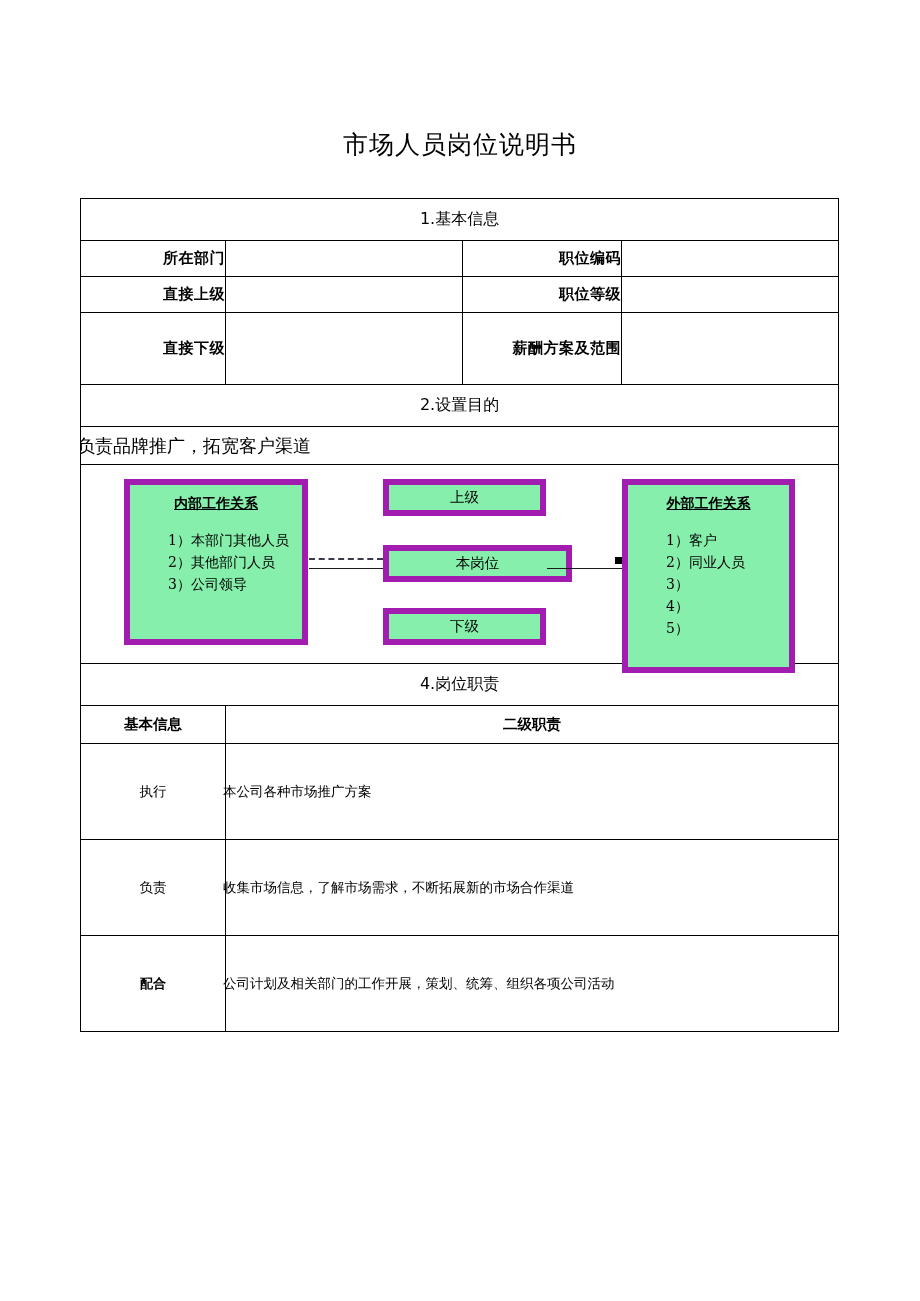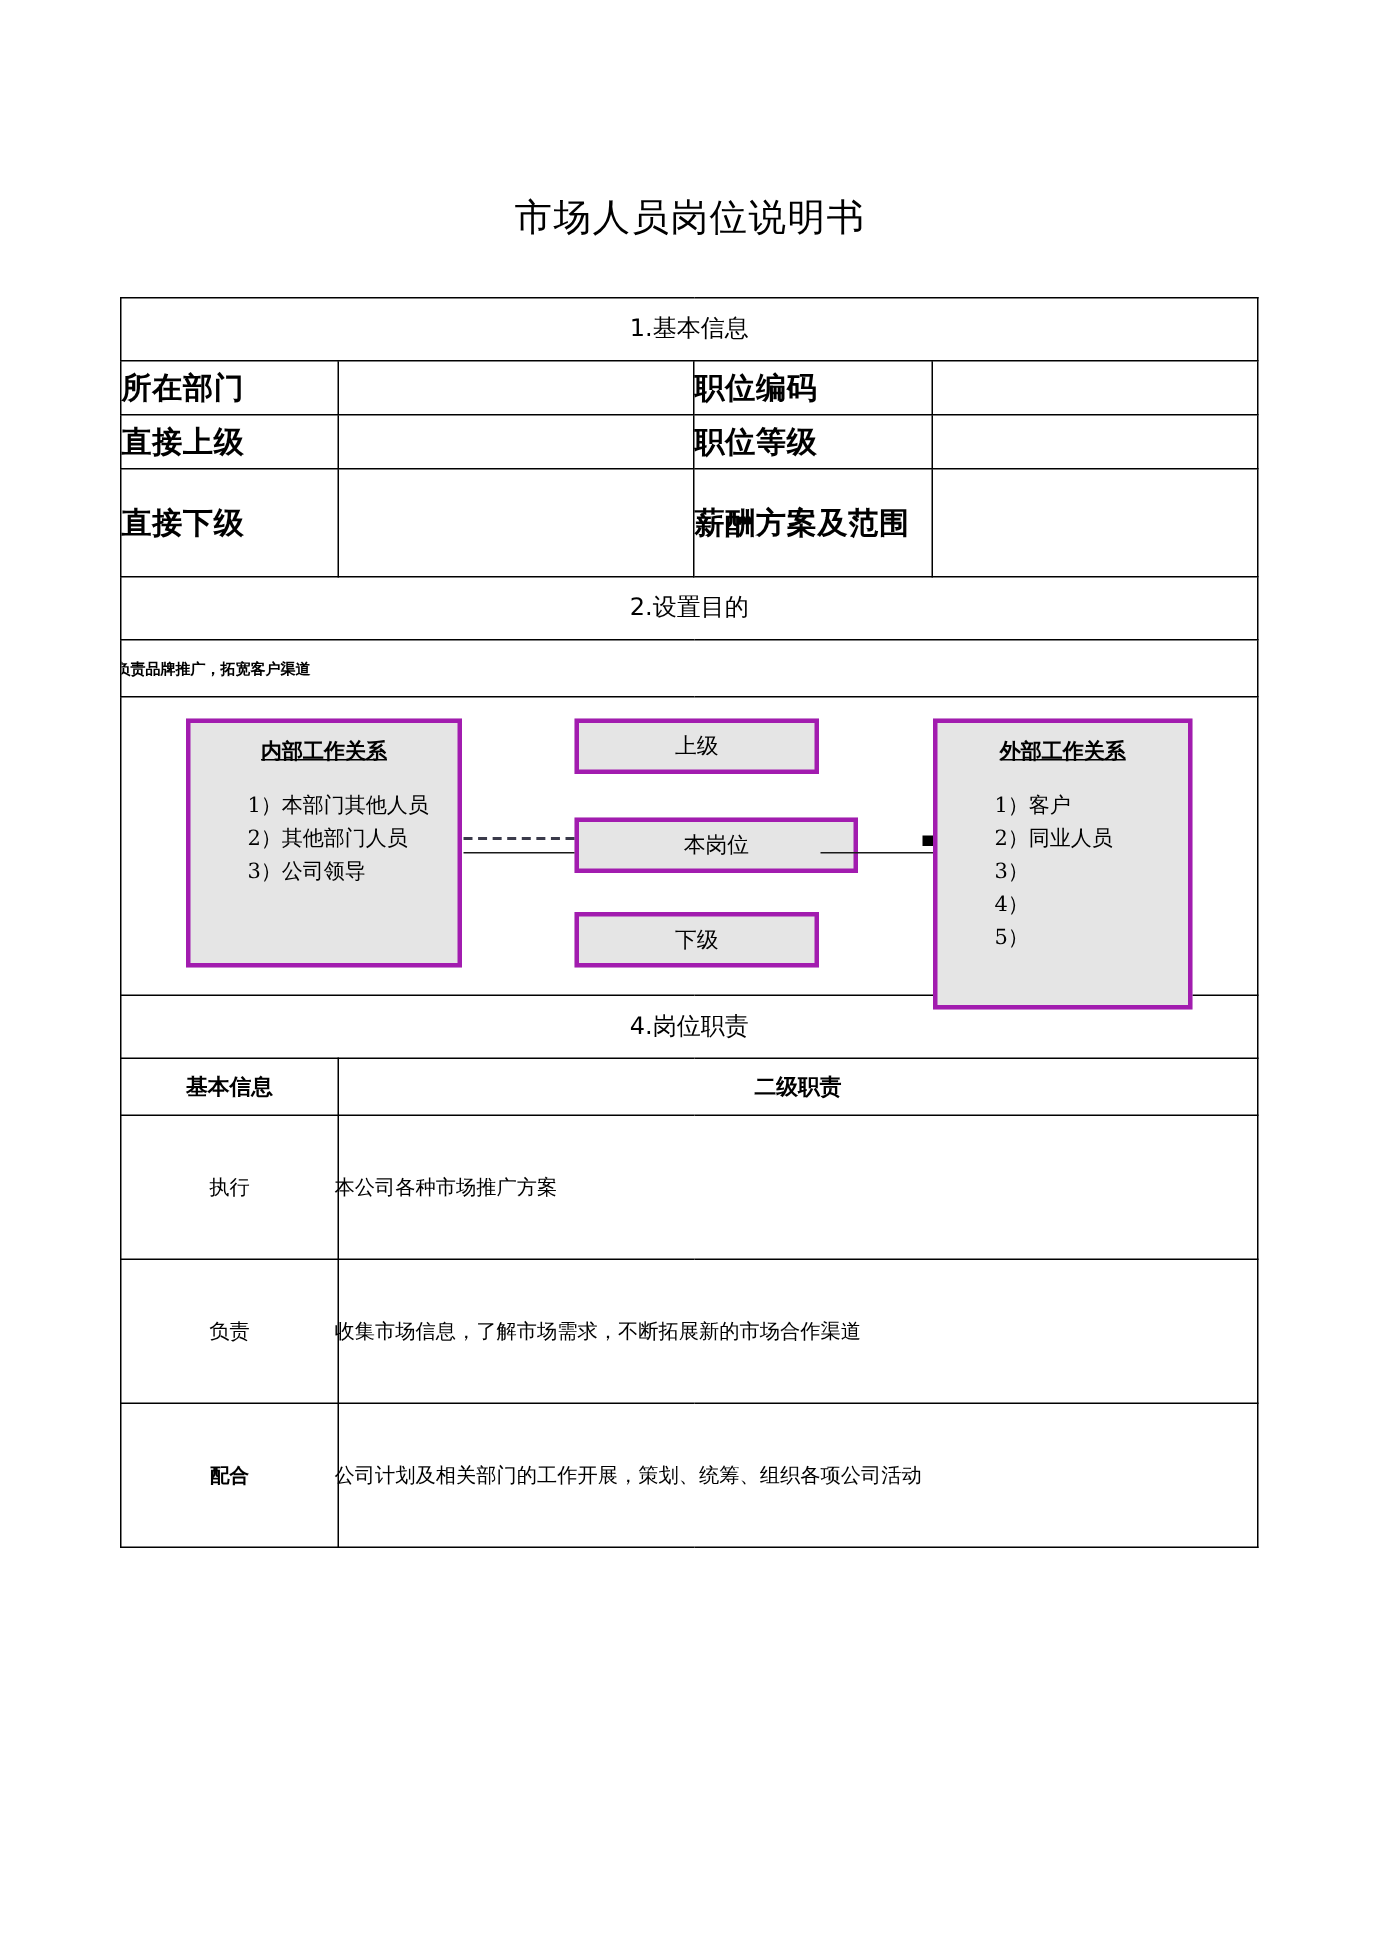--- a/index.html
+++ b/index.html
@@ -50,61 +50,60 @@
   }
 
   .section-head {
     text-align: center;
     font-size: 16px;
     height: 42px;
     font-weight: 400;
   }
 
   .lbl {
-    text-align: left;
+    text-align: right;
     font-weight: bold;
-    font-size: 20px;
+    font-size: 15px;
     letter-spacing: 0.5px;
   }
   .fill { background: #ffffff; }
 
   .r-short { height: 36px; }
   .r-tall  { height: 72px; }
 
   .purpose-cell {
     height: 38px;
     padding-left: 0px;
     font-size: 14px;
     vertical-align: middle;
     overflow: hidden;
     white-space: nowrap;
   }
   .purpose-text {
     display: block;
     margin-left: -4px;
     font-family: "DejaVu Serif", "Liberation Serif", serif;
-    font-size: 10px;
-    font-weight: bold;
+    font-size: 18px;
   }
 
   
   .diag-cell {
     height: 198px;
     padding: 0;
     position: relative;
   }
   .diagram {
     position: relative;
     width: 756px;
     height: 198px;
   }
   .dbox {
     position: absolute;
-    border: 3px solid #a21caf;
-    background: #e5e5e5;
+    border: 6px solid #a21caf;
+    background: #86efac;
   }
   .side-box {
     padding: 10px 0 0 0;
   }
   .side-title {
     text-align: center;
     font-weight: bold;
     font-size: 14px;
     text-decoration: underline;
     font-family: "DejaVu Serif", "Liberation Serif", serif;

